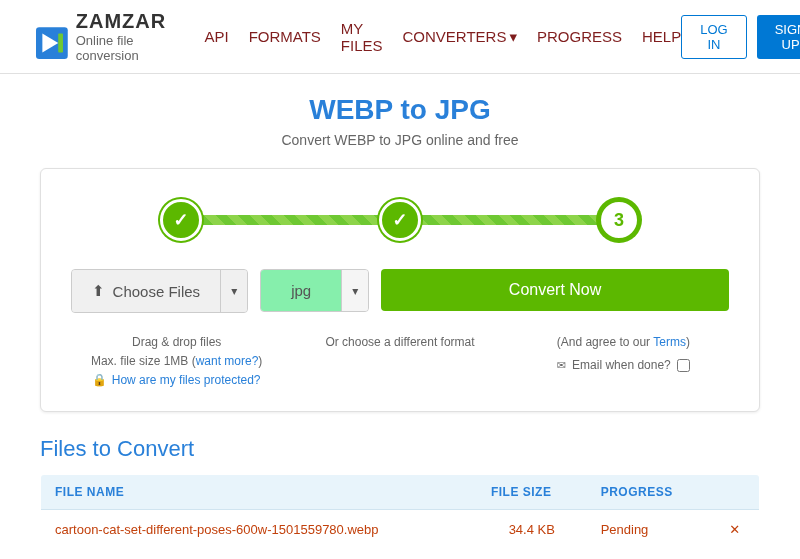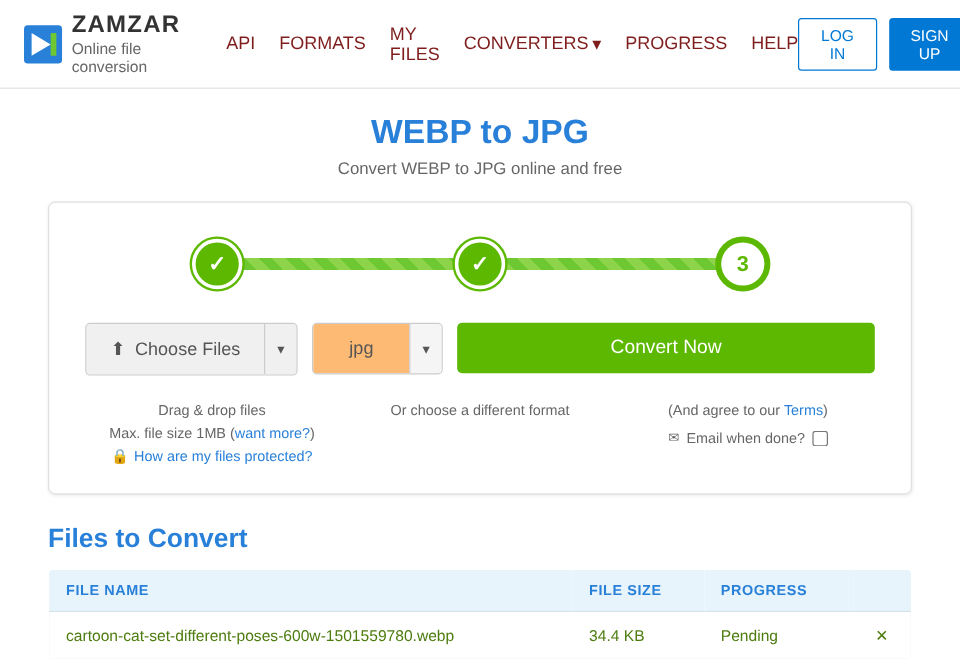--- a/index.html
+++ b/index.html
@@ -8,22 +8,23 @@
     
     .header {
       display: flex;
       align-items: center;
       padding: 10px 20px;
       border-bottom: 1px solid #e0e0e0;
       background: #fff;
     }
     .logo-area {
       display: flex;
-      align-items: center;
+      align-items: flex-end;
       margin-right: 30px;
+      margin-left: 16px;
     }
     .logo-icon {
       width: 40px;
       height: 40px;
       margin-right: 8px;
     }
     .logo-text-wrap { display: flex; flex-direction: column; }
     .logo-name { font-size: 20px; font-weight: bold; color: #333; letter-spacing: 1px; }
     .logo-tagline { font-size: 13px; color: #666; }
     .nav {
@@ -175,21 +176,21 @@
       font-size: 12px;
     }
     .format-select-wrap {
       display: flex;
       border: 1px solid #ccc;
       border-radius: 4px;
       overflow: hidden;
       background: #f5f5f5;
     }
     .format-value {
-      background: #fdba74;
+      background: #86efac;
       border: none;
       padding: 12px 20px;
       font-size: 15px;
       color: #555;
       min-width: 80px;
       text-align: center;
     }
     .format-dropdown {
       background: #f5f5f5;
       border: none;
@@ -233,21 +234,21 @@
       line-height: 1.6;
     }
     .hint-right a { color: #2980d9; text-decoration: none; }
     .email-row { display: flex; align-items: center; justify-content: center; gap: 6px; margin-top: 4px; }
     .email-icon { font-size: 11px; }
 
     
     .files-section { margin-top: 10px; }
     .files-title {
       font-size: 22px;
-      font-weight: bold;
+      font-weight: normal;
       color: #333;
       margin-bottom: 12px;
     }
     .files-title span { color: #2980d9; }
     .files-table {
       width: 100%;
       border-collapse: collapse;
       border: 1px solid #d0e4f0;
       border-radius: 4px;
       overflow: hidden;
@@ -260,26 +261,26 @@
       padding: 10px 14px;
       font-size: 12px;
       color: #2980d9;
       font-weight: bold;
       letter-spacing: 0.5px;
       border-bottom: 1px solid #d0e4f0;
     }
     .files-table td {
       padding: 12px 14px;
       font-size: 13px;
-      color: #4d7c0f;
+      color: #c2410c;
       border-bottom: 1px solid #eee;
     }
     .files-table tr:last-child td { border-bottom: none; }
     .td-filename { color: #333; }
-    .td-size { color: #555; }
+    .td-size { text-align: center; color: #555; }
     .td-progress { color: #555; }
     .td-close {
       text-align: center;
       color: #999;
       cursor: pointer;
       font-size: 16px;
     }
   </style>
 </head>
 <body>

